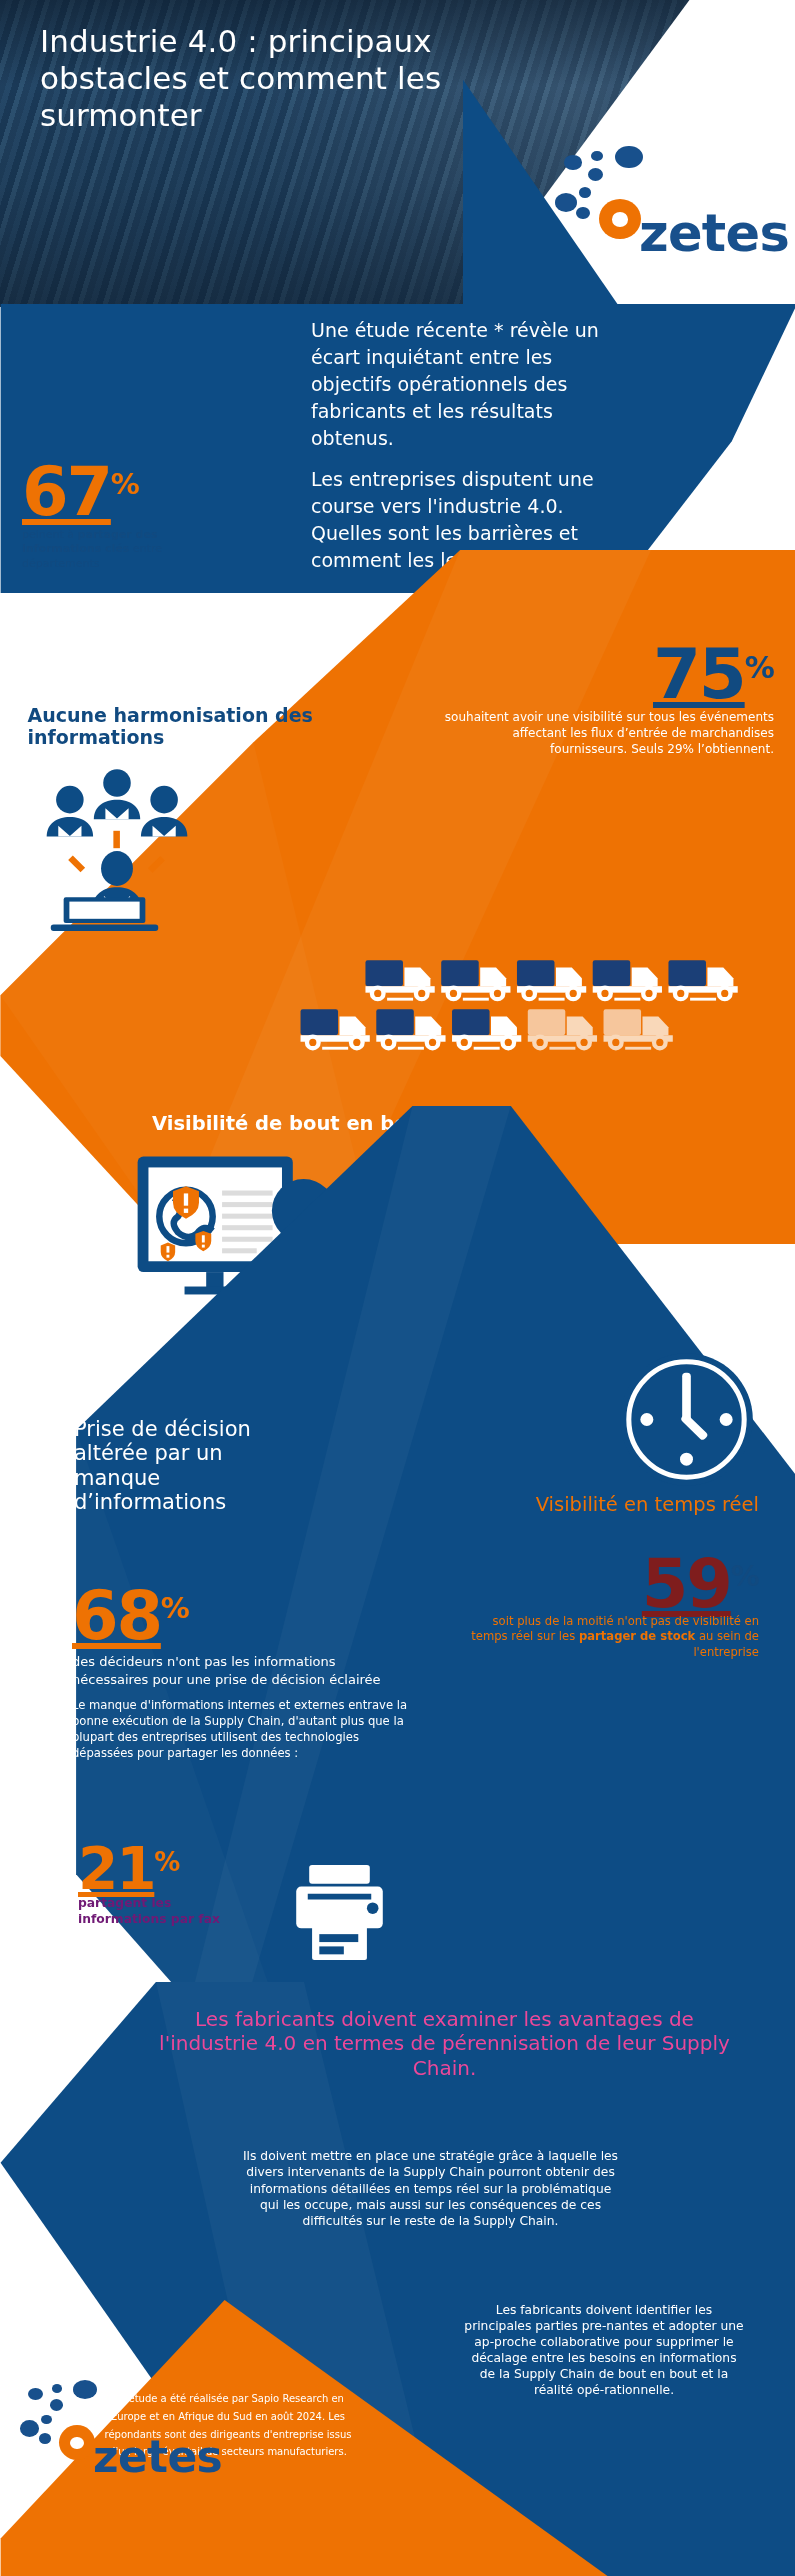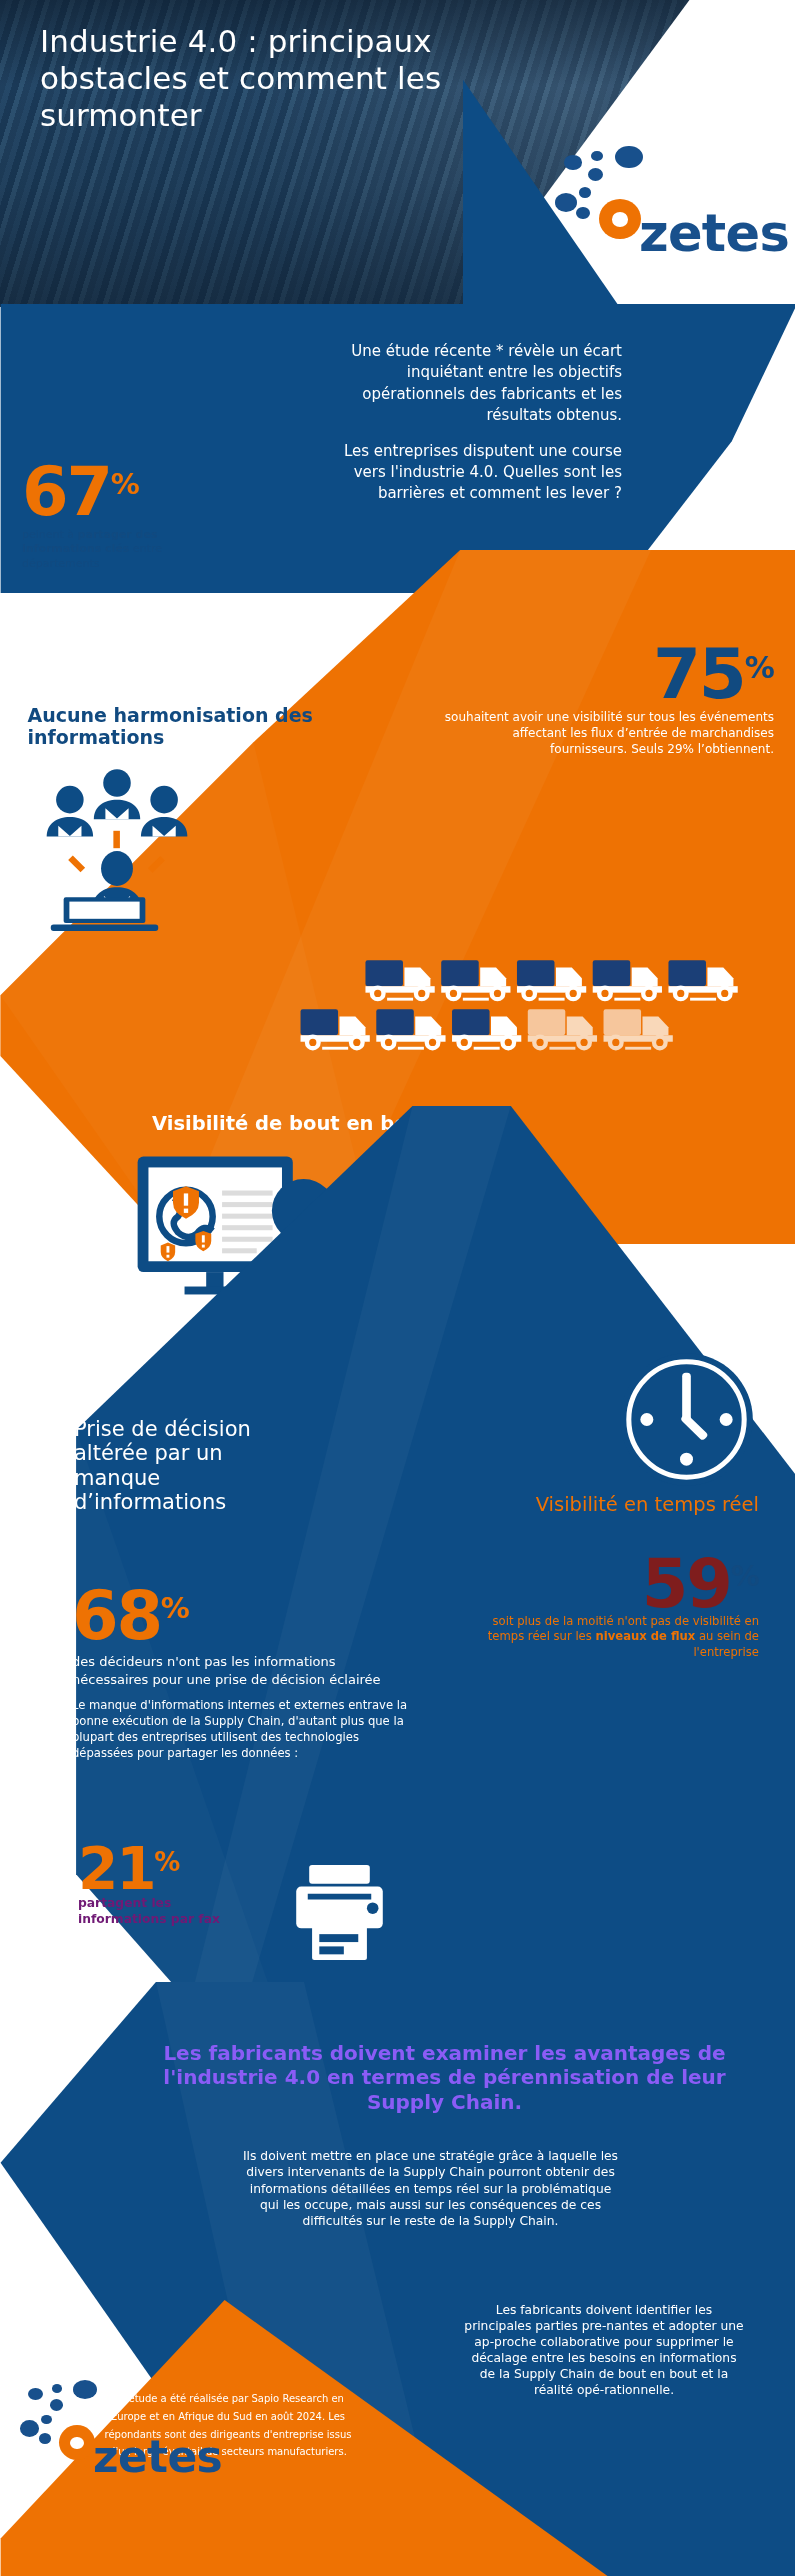--- a/index.html
+++ b/index.html
@@ -54,28 +54,28 @@
 
   
   .logo-wrap{position:absolute;}
   .logo-dots{position:relative;}
   .logo-dots span{position:absolute;border-radius:50%;background:#18508c;display:block;}
   .logo-word{color:#18508c;font-weight:700;letter-spacing:-0.7px;}
   #intro-shape{
     position:absolute;left:0;top:304px;width:796px;height:289px;
   }
   #intro-text{
-    position:absolute;left:311px;top:341px;width:311px;
-    text-align:right;color:#fff;font-size:15px;line-height:1.42;
+    position:absolute;left:311px;top:317px;width:311px;
+    text-align:left;color:#fff;font-size:19px;line-height:1.42;
   }
   #intro-text p + p{margin-top:14.5px;}
 
   
   #s67{position:absolute;left:22px;top:463px;width:275px;}
-  .big-num{font-weight:700;line-height:.88;letter-spacing:-2.2px;display:inline-block;}
+  .big-num{font-weight:700;line-height:.88;letter-spacing:-2.2px;display:inline-block;text-decoration:underline;}
   .pct{font-weight:700;vertical-align:top;letter-spacing:-0.7px;}
   #s67 .big-num{font-size:67px;color:#ee7203;}
   #s67 .pct{font-size:29px;color:#ee7203;position:relative;top:4.3px;}
   #s67 .cap{margin-top:5.8px;color:#114a80;font-size:11px;line-height:1.32;width:181px;}
   #s67 .cap b{font-weight:700;}
 
   
   #h-harmo{position:absolute;left:27.5px;top:705px;width:318px;color:#114a80;font-size:19px;font-weight:700;line-height:1.14;}
 
   
@@ -111,21 +111,21 @@
   #s59 .pct{font-size:29px;color:#114a80;position:relative;top:4.3px;}
   #s59 .cap{margin-top:0px;color:#ee7203;font-size:11.6px;line-height:1.32;}
   #s59 .cap b{font-weight:700;}
 
   
   #s21{position:absolute;left:78px;top:1844px;width:217px;}
   #s21 .big-num{font-size:58px;color:#ee7203;}
   #s21 .pct{font-size:26px;color:#ee7203;position:relative;top:2.9px;}
   #s21 .cap{margin-top:1.4px;color:#701a75;font-size:12.3px;font-weight:700;line-height:1.25;width:159px;}
   #printer{position:absolute;left:289px;top:1862px;width:101px;height:101px;}
-  #concl-title{position:absolute;left:155px;top:2007px;width:579px;text-align:center;color:#8b5cf6;font-size:20px;font-weight:700;line-height:1.22;margin-top:34px;}
+  #concl-title{position:absolute;left:155px;top:2007px;width:579px;text-align:center;color:#ec4899;font-size:20px;font-weight:400;line-height:1.22;}
   #concl-p1{position:absolute;left:239px;top:2148px;width:383px;text-align:center;color:#ffffff;font-size:12.3px;line-height:1.33;}
   #concl-p2{position:absolute;left:463px;top:2303px;width:282px;text-align:center;color:#ffffff;font-size:12.3px;line-height:1.30;}
   #foot-note{position:absolute;left:94px;top:2390px;width:268px;text-align:center;color:#ffffff;font-size:10px;line-height:1.78;}
 
   
   #foot-logo{position:absolute;left:22px;top:2379px;}
 </style>
 </head>
 <body>
 
@@ -310,21 +310,21 @@
     <rect x="89" y="88" width="12" height="44" rx="5" fill="#ffffff" transform="rotate(-46 95 95)"></rect>
     <circle cx="40" cy="95" r="9" fill="#ffffff"></circle>
     <circle cx="150" cy="95" r="9" fill="#ffffff"></circle>
     <circle cx="95" cy="150" r="9" fill="#ffffff"></circle>
   </svg>
 
   <div id="h-temps">Visibilité en temps réel</div>
 
   <div id="s59">
     <span class="big-num">59</span><span class="pct">%</span>
-    <div class="cap"><span>soit plus de la moitié n'ont pas de visibilité en temps réel sur les </span><b>niveaux de flux</b><span> au sein de l'entreprise</span></div>
+    <div class="cap"><span>soit plus de la moitié n'ont pas de visibilité en temps réel sur les </span><b>partager de stock</b><span> au sein de l'entreprise</span></div>
   </div>
 
   <div id="s21">
     <span class="big-num">21</span><span class="pct">%</span>
     <div class="cap">partagent les informations par fax</div>
   </div>
 
   <svg id="printer" viewBox="0 0 140 140">
     <rect x="28" y="4" width="84" height="26" rx="4" fill="#ffffff"></rect>
     <rect x="10" y="34" width="120" height="58" rx="7" fill="#ffffff"></rect>

